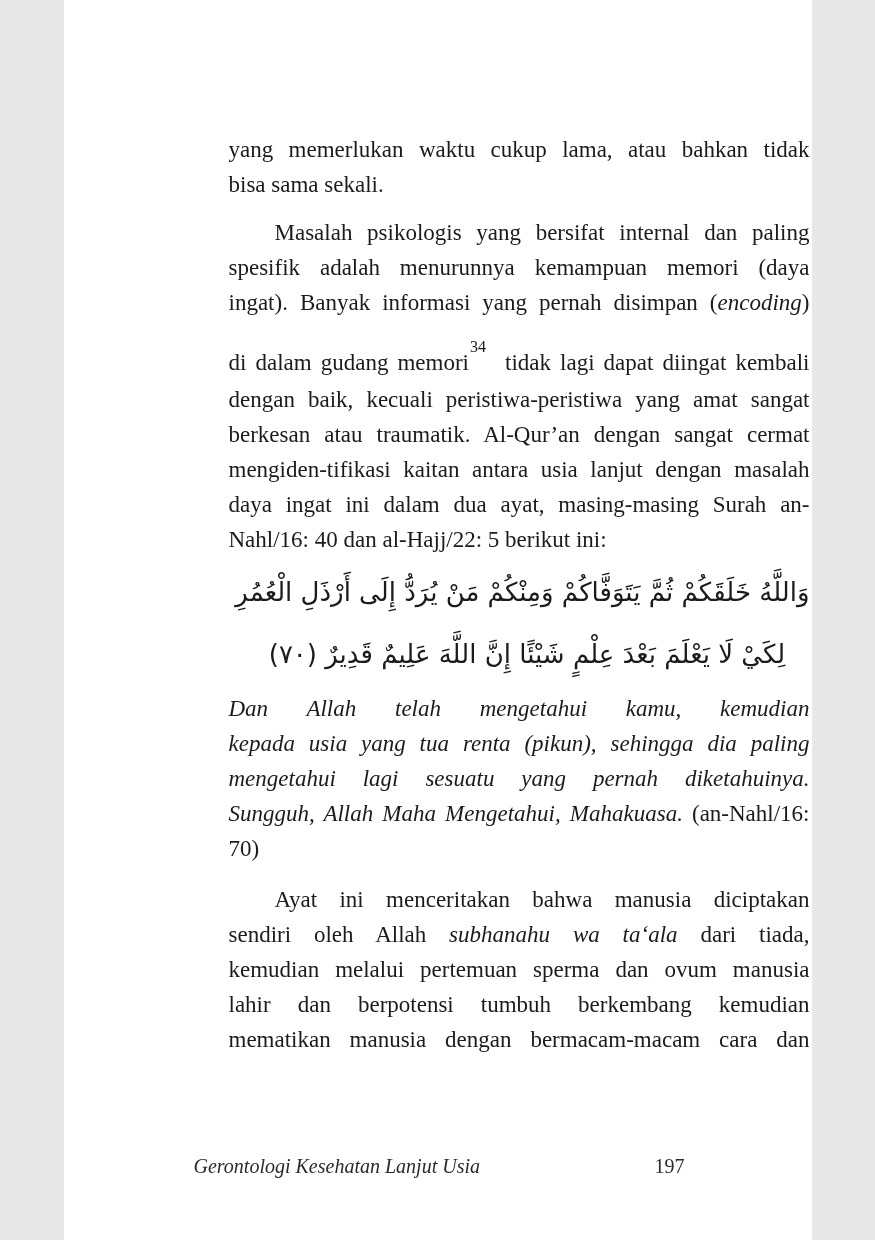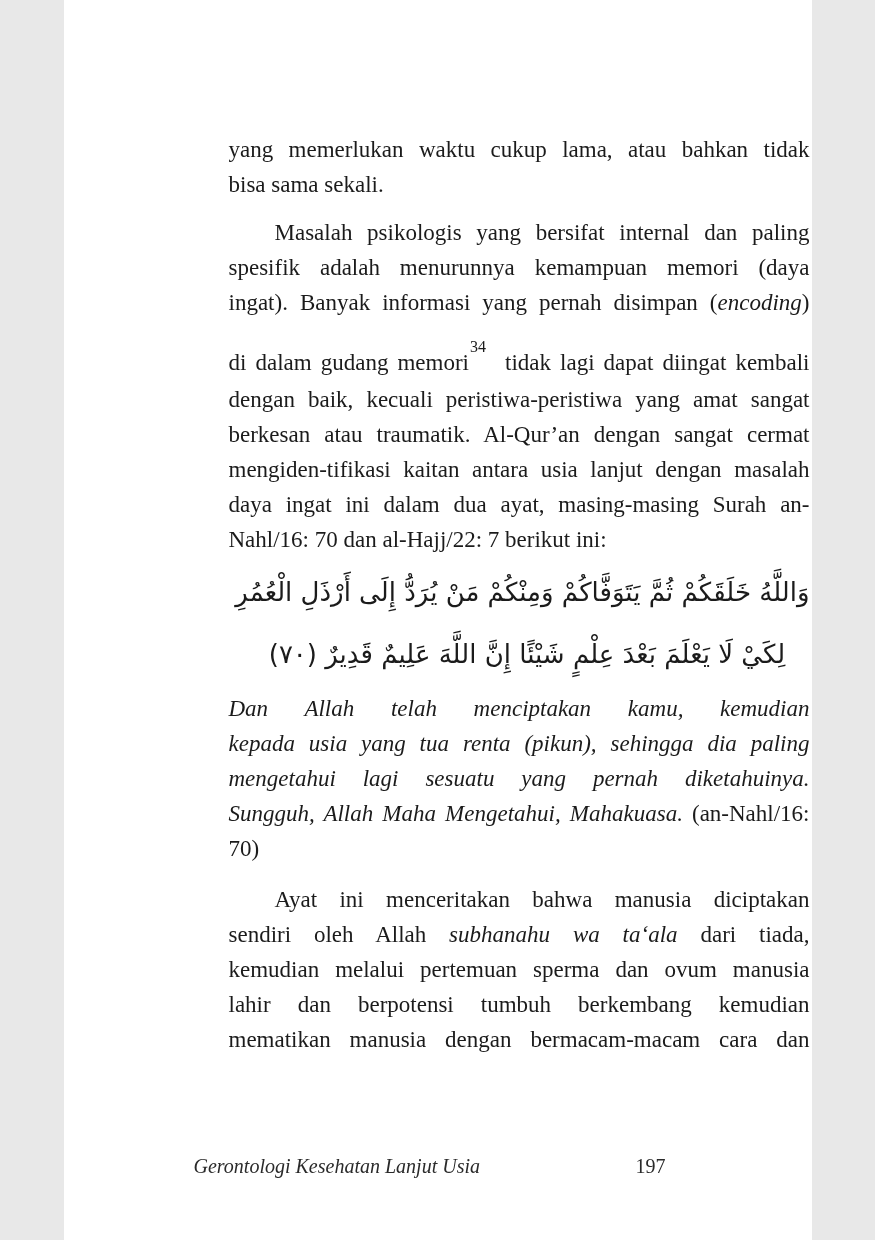--- a/index.html
+++ b/index.html
@@ -48,21 +48,21 @@
   .aline {
     font-family: "DejaVu Sans", sans-serif;
     font-size: 26px;
     line-height: 62px;
     text-align: center;
     white-space: nowrap;
   }
   .footer {
     position: absolute;
     left: 130px;
-    right: 146px;
+    right: 127px;
     top: 1155px;
     display: flex;
     justify-content: space-between;
     align-items: baseline;
   }
   .footer .title {
     font-style: italic;
     font-size: 20px;
     color: #2a2a2a;
   }
@@ -84,28 +84,28 @@
         <div class="line just ind"><span>Masalah psikologis yang bersifat internal dan paling</span></div>
         <div class="line just"><span>spesifik adalah menurunnya kemampuan memori (daya</span></div>
         <div class="line just"><span>ingat). Banyak informasi yang pernah disimpan (</span><span class="it">encoding</span><span>)</span></div>
       </div>
     <div class="para para-2b">
         <div class="line just"><span>di dalam gudang memori</span><span class="sup">34</span><span> tidak lagi dapat diingat kembali</span></div>
         <div class="line just"><span>dengan baik, kecuali peristiwa-peristiwa yang amat sangat</span></div>
         <div class="line just"><span>berkesan atau traumatik. Al-Qur’an dengan sangat cermat</span></div>
         <div class="line just"><span>mengiden-tifikasi kaitan antara usia lanjut dengan masalah</span></div>
         <div class="line just"><span>daya ingat ini dalam dua ayat, masing-masing Surah an-</span></div>
-        <div class="line"><span>Nahl/16: 70 dan al-Hajj/22: 7 berikut ini:</span></div>
+        <div class="line"><span>Nahl/16: 40 dan al-Hajj/22: 5 berikut ini:</span></div>
       </div>
     <div class="arabic">
         <div class="aline">وَاللَّهُ خَلَقَكُمْ ثُمَّ يَتَوَفَّاكُمْ وَمِنْكُمْ مَنْ يُرَدُّ إِلَى أَرْذَلِ الْعُمُرِ</div>
         <div class="aline">لِكَيْ لَا يَعْلَمَ بَعْدَ عِلْمٍ شَيْئًا إِنَّ اللَّهَ عَلِيمٌ قَدِيرٌ (٧٠)</div>
       </div>
     <div class="para trans">
-        <div class="line just"><span class="it">Dan Allah telah menciptakan kamu, kemudian</span></div>
+        <div class="line just"><span class="it">Dan Allah telah mengetahui kamu, kemudian</span></div>
         <div class="line just"><span class="it">kepada usia yang tua renta (pikun), sehingga dia paling</span></div>
         <div class="line just"><span class="it">mengetahui lagi sesuatu yang pernah diketahuinya.</span></div>
         <div class="line just"><span class="it">Sungguh, Allah Maha Mengetahui, Mahakuasa.</span><span> (an-Nahl/16:</span></div>
         <div class="line"><span>70)</span></div>
       </div>
     <div class="para para-3">
         <div class="line just ind"><span>Ayat ini menceritakan bahwa manusia diciptakan</span></div>
         <div class="line just"><span>sendiri oleh Allah </span><span class="it">subhanahu wa ta‘ala</span><span> dari tiada,</span></div>
         <div class="line just"><span>kemudian melalui pertemuan sperma dan ovum manusia</span></div>
         <div class="line just"><span>lahir dan berpotensi tumbuh berkembang kemudian</span></div>

